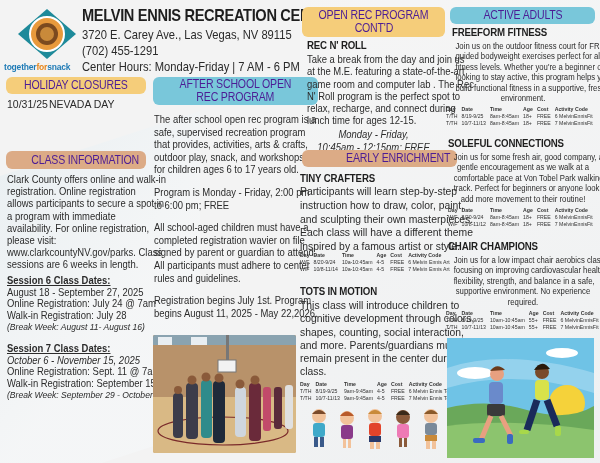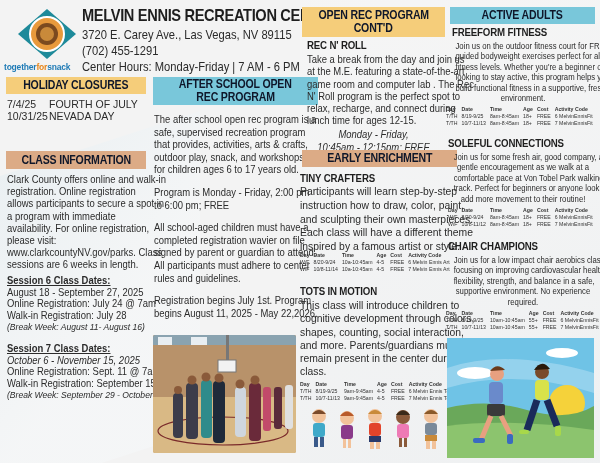--- a/index.html
+++ b/index.html
@@ -19,28 +19,28 @@
   
   .logo { left: 16px; top: 8px; width: 62px; height: 52px; }
   .logo-tag { left: 4px; top: 62px; font-size: 8.5px; font-weight: bold; letter-spacing: -.2px; }
   .logo-tag .t1 { color: #1f7bb6; }
   .logo-tag .t2 { color: #e7861b; }
   .title { left: 82px; top: 6px; font-size: 17px; font-weight: bold; letter-spacing: -.4px; color: #1e1e1e; white-space: nowrap; transform: scaleX(.86); transform-origin: left; }
   .hline { left: 82px; font-size: 13px; color: #2a2a2a; white-space: nowrap; transform: scaleX(.86); transform-origin: left; }
 
   
   .sec-h {
-    position: absolute; text-align: center; font-weight: bold; color: #0f172a;
+    position: absolute; text-align: center; font-weight: normal; color: #4c1d95;
     font-size: 12px; line-height: 13px; letter-spacing: -.2px;
-    display: flex; align-items: center; justify-content: center; flex-direction: column;
+    display: flex; align-items: center; justify-content: center; flex-direction: column; border-radius: 6px;
   }
   .sec-h span { display: block; transform: scaleX(.88); }
   .yellow { background: #f5cd7a; }
   .blue { background: #79c7da; }
-  .tan { background: #dcab86; }
+  .tan { background: #dcab86; align-items: flex-end; }
 
   .txt { position: absolute; font-size: 10.5px; line-height: 13px; color: #2b2b2b; }
   .txt p { transform: scaleX(.9); transform-origin: left; white-space: nowrap; }
   .center p { transform-origin: center; text-align: center; }
 
   .sub-h { position: absolute; font-weight: bold; font-size: 11px; color: #1e1e1e; letter-spacing: -.2px; transform: scaleX(.88); transform-origin: left; white-space: nowrap; }
 
   .holiday-row { display: flex; font-size: 10.5px; line-height: 12px; }
   .holiday-row .d { width: 42px; }
 
@@ -72,24 +72,20 @@
 </div>
 <div class="abs title">MELVIN ENNIS RECREATION CENTER</div>
 <div class="abs hline" style="top:27px">3720 E. Carey Ave., Las Vegas, NV 89115</div>
 <div class="abs hline" style="top:43px">(702) 455-1291</div>
 <div class="abs hline" style="top:59px">Center Hours: Monday-Friday | 7 AM - 6 PM</div>
 
 <div class="sec-h yellow" style="left:6px; top:77px; width:140px; height:17px;">
   <span>HOLIDAY CLOSURES</span>
 </div>
 <div class="txt" style="left:7px; top:98px;">
-  <div class="holiday-row">
-      <span class="d">7/4/25</span>
-      <span>FOURTH OF JULY</span>
-    </div>
   <div class="holiday-row">
       <span class="d">10/31/25</span>
       <span>NEVADA DAY</span>
     </div>
 </div>
 
 <div class="sec-h tan" style="left:6px; top:151px; width:140px; height:18px;">
   <span>CLASS INFORMATION</span>
 </div>
 <div class="txt" style="left:7px; top:173px; font-size:10.5px; line-height:12.2px;">

